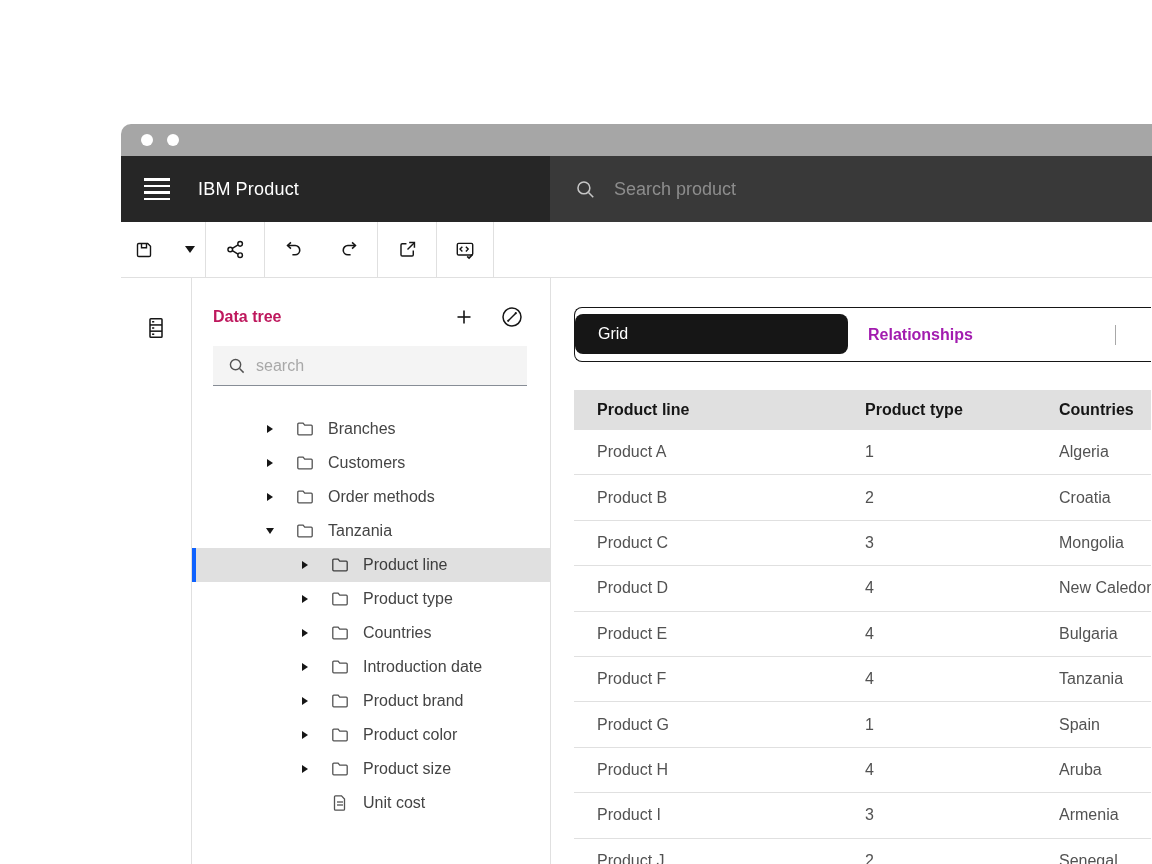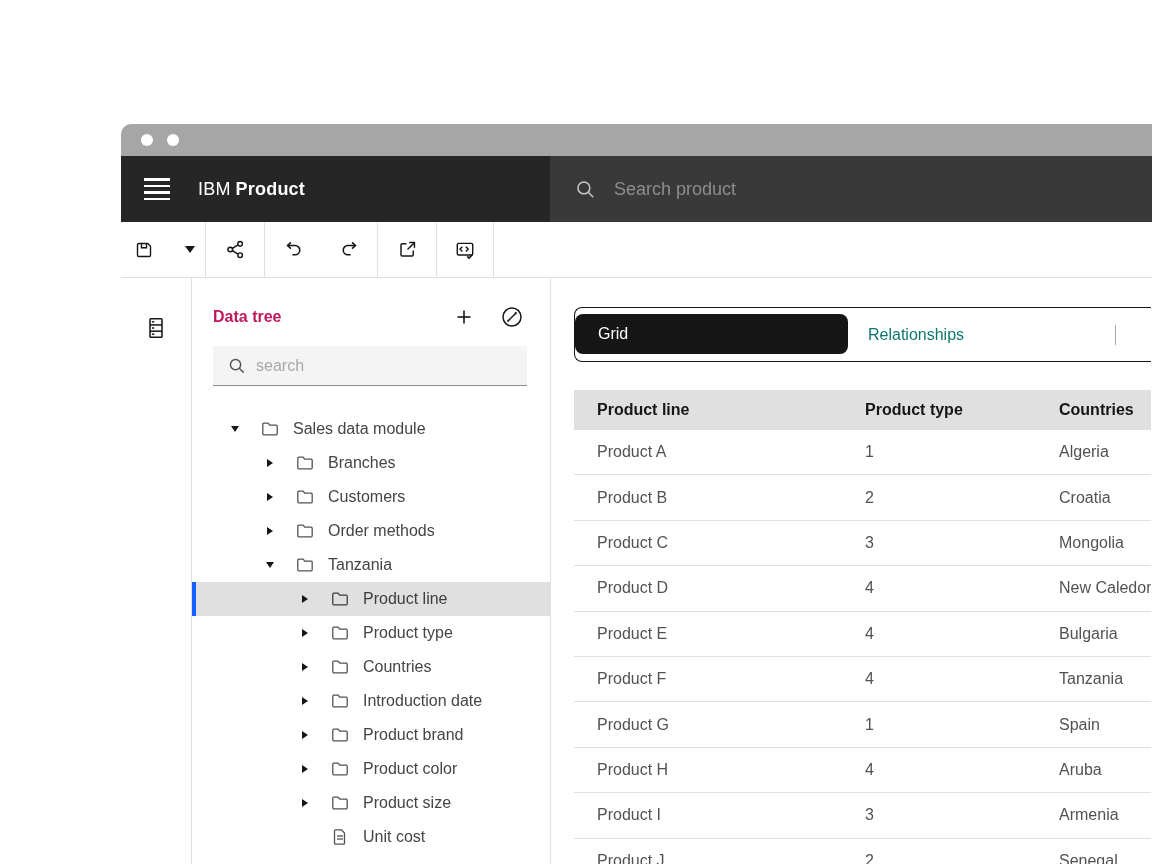--- a/index.html
+++ b/index.html
@@ -15,21 +15,21 @@
   .titlebar { height:32px; background:#a6a6a6; display:flex; align-items:center;
               padding-left:20px; flex:0 0 auto; }
   .dot { width:12px; height:12px; border-radius:50%; background:#ffffff; margin-right:14px; }
 
   
   .appheader { height:66px; background:#262626; display:flex; align-items:stretch; flex:0 0 auto; }
   .menu-btn { width:72px; display:flex; align-items:center; justify-content:center; cursor:pointer; }
   .hamburger { display:flex; flex-direction:column; gap:4px; }
   .hamburger span { display:block; width:26px; height:2.5px; background:#ffffff; }
   .brand { display:flex; align-items:center; color:#ffffff; font-size:18px; letter-spacing:.2px; margin-left:5px; }
-  .brand b { font-weight:700; margin-left:5px; }
+  .brand b { font-weight:400; margin-left:5px; }
   .hdr-search { margin-left:auto; width:602px; background:#393939; display:flex; align-items:center; padding-left:24px; }
   .hdr-search input { background:transparent; border:none; outline:none; color:#f4f4f4;
                       font-size:18px; margin-left:18px; width:460px;
                       font-family:"Liberation Sans", sans-serif; }
   .hdr-search input::placeholder { color:#8d8d8d; }
 
   
   .toolbar { height:56px; background:#ffffff; border-bottom:1px solid #e0e0e0;
              display:flex; align-items:stretch; flex:0 0 auto; }
   .tb-cell { display:flex; align-items:center; justify-content:center; gap:14px; }
@@ -70,21 +70,21 @@
 
   
   .main { flex:1 1 auto; min-width:0; overflow:hidden; padding:29px 0 0 23px; }
 
   .switcher { position:relative; height:55px; width:577px; border-top:1px solid #161616;
               border-bottom:1px solid #161616; border-left:1px solid #161616;
               border-radius:8px 0 0 8px; display:flex; align-items:center; }
   .sw-item { display:flex; align-items:center; font-size:16px; cursor:pointer; }
   .sw-item.active { position:relative; top:-1px; height:40px; width:273px; background:#161616;
                     color:#ffffff; border-radius:8px; padding-left:23px; }
-  .sw-item.plain { color:#0f766e; padding-left:20px; width:267px; }
+  .sw-item.plain { color:#a21caf; padding-left:20px; width:267px;font-weight:bold; }
   .sw-item.plain.last { width:auto; flex:1; padding-left:18px; white-space:nowrap; }
   .sw-div { width:1px; height:20px; background:#a8a8a8; align-self:center; }
 
   
   .grid { margin-top:28px; width:577px; }
   .grow { display:flex; align-items:center; height:45.4px; border-bottom:1px solid #e0e0e0;
           font-size:16px; color:#525252; background:#ffffff; }
   .grow.head { background:#e0e0e0; height:40px; color:#161616; font-weight:700; border-bottom:none; }
   .gc1 { width:291px; padding-left:23px; flex:0 0 auto; overflow:hidden; white-space:nowrap; }
   .gc2 { width:194px; flex:0 0 auto; overflow:hidden; white-space:nowrap; }
@@ -231,31 +231,20 @@
         <div class="tree-search">
           <svg width="19" height="19" viewBox="0 0 20 20" fill="none" stroke="#525252" stroke-width="1.5">
             <circle cx="9" cy="9" r="5.4"></circle>
               <line x1="13.2" y1="13.2" x2="17.5" y2="17.5"></line>
           </svg>
           <input type="text" placeholder="search" style="">
         </div>
 
         <div class="tree">
 
-          <div class="trow lvl0">
-            <span class="tw">
-                <span class="c-down"></span>
-              </span>
-            <span class="ticon">
-              <svg width="20" height="20" viewBox="0 0 20 20" fill="none" stroke="#525252" stroke-width="1.3">
-                <path d="M2.8 5.2a1 1 0 0 1 1-1h4.3l1.6 2h6.5a1 1 0 0 1 1 1v7.6a1 1 0 0 1-1 1H3.8a1 1 0 0 1-1-1z"></path>
-                </svg>
-            </span>
-            <span>Sales data module</span>
-          </div>
 
           <div class="trow lvl1">
             <span class="tw">
                 <span class="c-right"></span>
               </span>
             <span class="ticon">
               <svg width="20" height="20" viewBox="0 0 20 20" fill="none" stroke="#525252" stroke-width="1.3">
                 <path d="M2.8 5.2a1 1 0 0 1 1-1h4.3l1.6 2h6.5a1 1 0 0 1 1 1v7.6a1 1 0 0 1-1 1H3.8a1 1 0 0 1-1-1z"></path>
                 </svg>
             </span>

